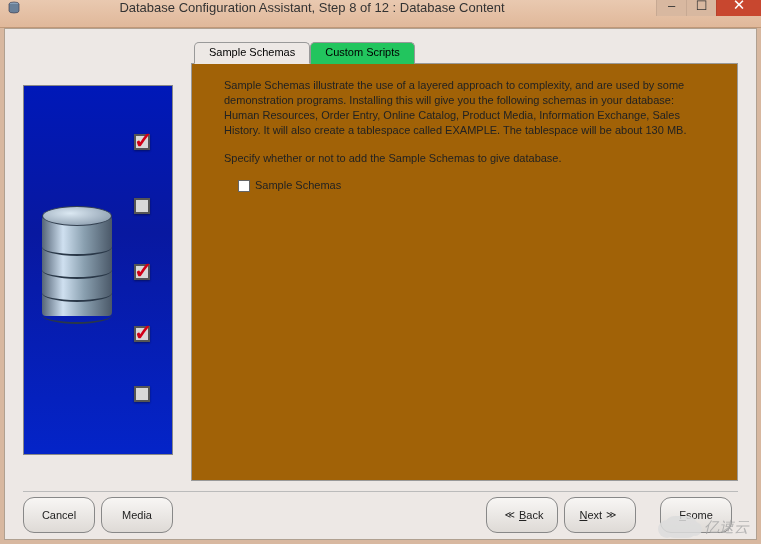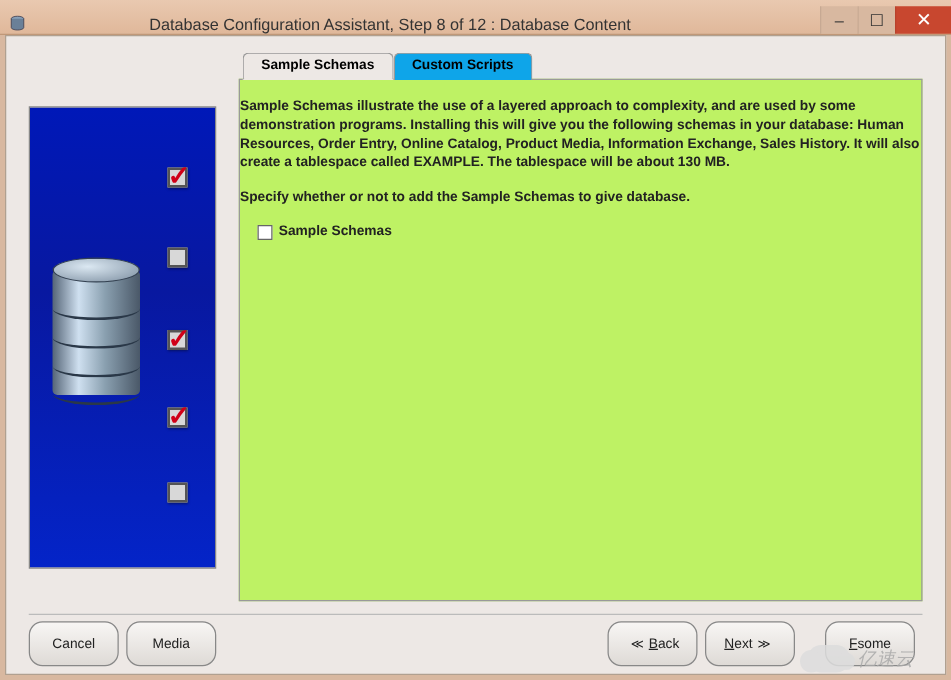--- a/index.html
+++ b/index.html
@@ -9,21 +9,21 @@
     font-size: 11px;
     background: #d8b8a0;
     width: 761px;
     height: 544px;
     overflow: hidden;
   }
   .titlebar {
     height: 28px;
     background: linear-gradient(#e9c9b0, #e0b89a);
     display: flex;
-    align-items: flex-end;
+    align-items: flex-start;
     border-bottom: 1px solid #c09878;
   }
   .title-icon {
     margin: 0 6px;
     width: 16px; height: 16px;
     display: flex; align-items: center; justify-content: center;
   }
   .title-text {
     flex: 1;
     text-align: center;
@@ -45,21 +45,21 @@
   .win-btn.close { background: #c8472f; color: #fff; width: 45px; font-size: 15px;}
   
   .outer {
     position: absolute;
     top: 28px; left: 4px; right: 4px; bottom: 4px;
     background: #ede8e5;
     border: 1px solid #b0a090;
   }
   .inner-frame {
     position: absolute;
-    top: 12px; left: 18px; right: 18px; bottom: 58px; font-weight: bold;
+    top: 12px; left: 18px; right: 18px; bottom: 58px;
   }
   .sidebar {
     position: absolute;
     top: 44px; left: 0;
     width: 150px; height: 370px;
     background: linear-gradient(180deg, #0018b8 0%, #0818a0 40%, #0424c8 100%);
     border: 1px solid #888;
   }
   .cylinder {
     position: absolute;
@@ -110,37 +110,37 @@
     display: flex;
     height: 22px;
     margin-left: 3px;
   }
   .tab {
     padding: 3px 14px 0 14px;
     border: 1px solid #999;
     border-bottom: none;
     border-radius: 5px 5px 0 0;
     font-size: 11px;
-    background: #0ea5e9;
+    background: #22c55e;
     position: relative;
     top: 1px;
   }
   .tab.active {
     background: #ede8e5;
     z-index: 2;
     border-bottom: 1px solid #ede8e5;
   }
   .tab-body {
     border: 1px solid #999;
     height: calc(100% - 22px);
-    padding: 14px 0;
+    padding: 14px 32px;
     font-size: 11px;
     color: #222;
     line-height: 1.35;
-    background: #bef264;
+    background: #a16207;
   }
   .desc { margin-bottom: 14px; }
   .spec { margin-bottom: 12px; }
   .chk-row { display: flex; align-items: center; margin-left: 14px; }
   .chk {
     width: 12px; height: 12px;
     border: 1px solid #666;
     background: #fff;
     margin-right: 5px;
   }
@@ -167,21 +167,21 @@
     padding: 0 12px;
     color: #222;
     margin-right: 6px;
   }
   .btn .glyph { margin: 0 4px; font-size: 10px; }
   .btn .label u { text-decoration: underline; }
   .footer-right { margin-left: auto; display: flex; }
   
   .watermark {
     position: absolute;
-    right: 30px; bottom: 6px;
+    right: 12px; bottom: 6px;
     display: flex; align-items: center;
     color: #aaa;
     font-size: 15px;
     font-style: italic;
     opacity: 0.85;
   }
   .wm-cloud {
     width: 34px; height: 22px;
     border-radius: 12px;
     background: #ddd;

